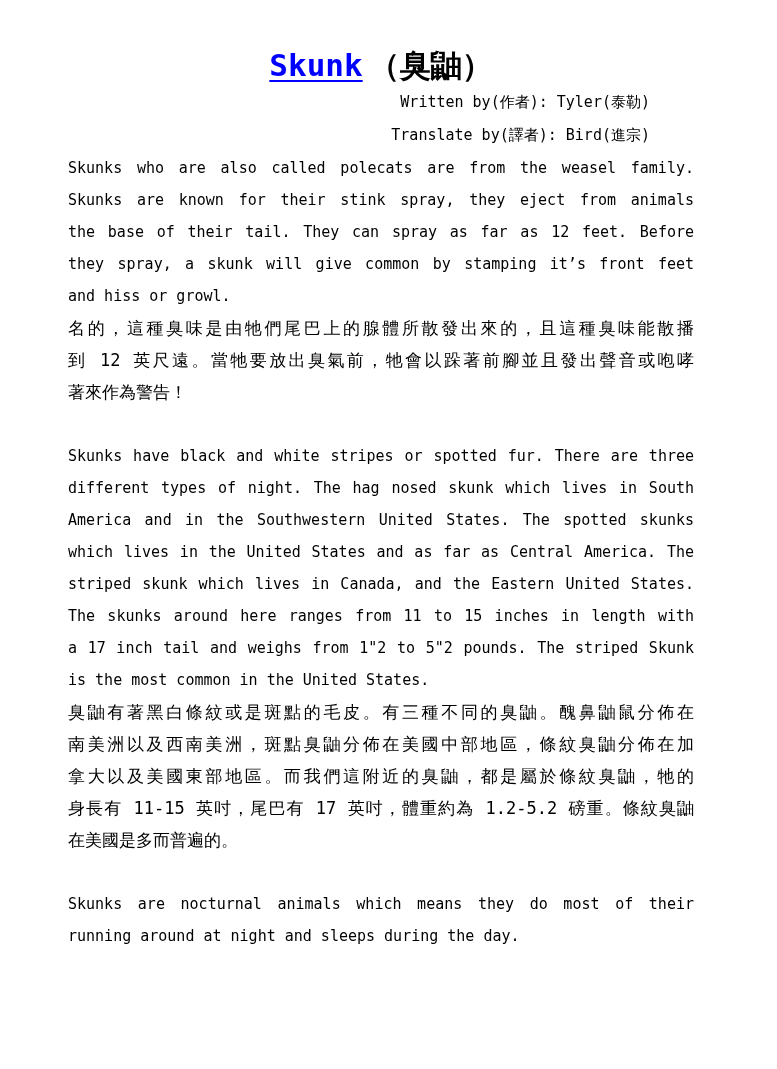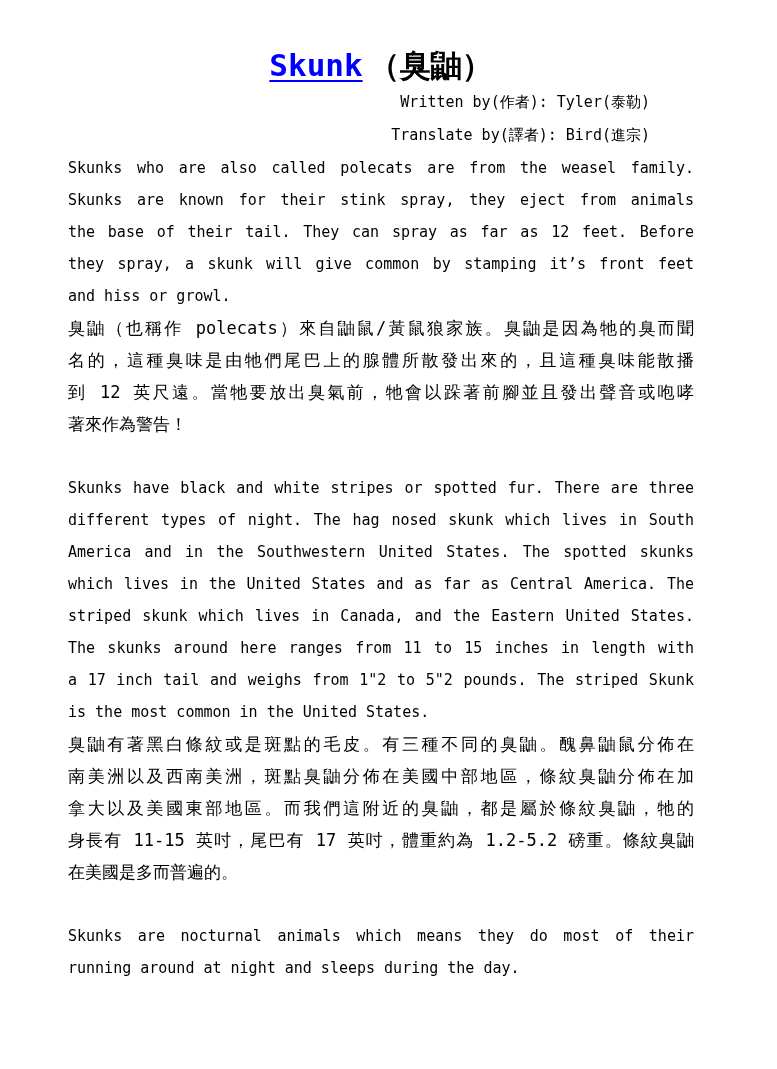--- a/index.html
+++ b/index.html
@@ -66,21 +66,20 @@
       <div class="byline">Translate by(譯者): Bird(進宗)</div>
     </div>
 
     <div class="doc-body">
         <div class="section">
           <div class="line line-en">Skunks who are also called polecats are from the weasel family.</div>
           <div class="line line-en">Skunks are known for their stink spray, they eject from animals</div>
           <div class="line line-en">the base of their tail. They can spray as far as 12 feet. Before</div>
           <div class="line line-en">they spray, a skunk will give common by stamping it’s front feet</div>
           <div class="line line-en short">and hiss or growl.</div>
-          <div class="line line-zh">臭鼬（也稱作 polecats）來自鼬鼠/黃鼠狼家族。臭鼬是因為牠的臭而聞</div>
           <div class="line line-zh">名的，這種臭味是由牠們尾巴上的腺體所散發出來的，且這種臭味能散播</div>
           <div class="line line-zh">到 12 英尺遠。當牠要放出臭氣前，牠會以跺著前腳並且發出聲音或咆哮</div>
           <div class="line line-zh short">著來作為警告！</div>
         </div>
         <div class="section">
           <div class="line line-en">Skunks have black and white stripes or spotted fur. There are three</div>
           <div class="line line-en">different types of night. The hag nosed skunk which lives in South</div>
           <div class="line line-en">America and in the Southwestern United States. The spotted skunks</div>
           <div class="line line-en">which lives in the United States and as far as Central America. The</div>
           <div class="line line-en">striped skunk which lives in Canada, and the Eastern United States.</div>

